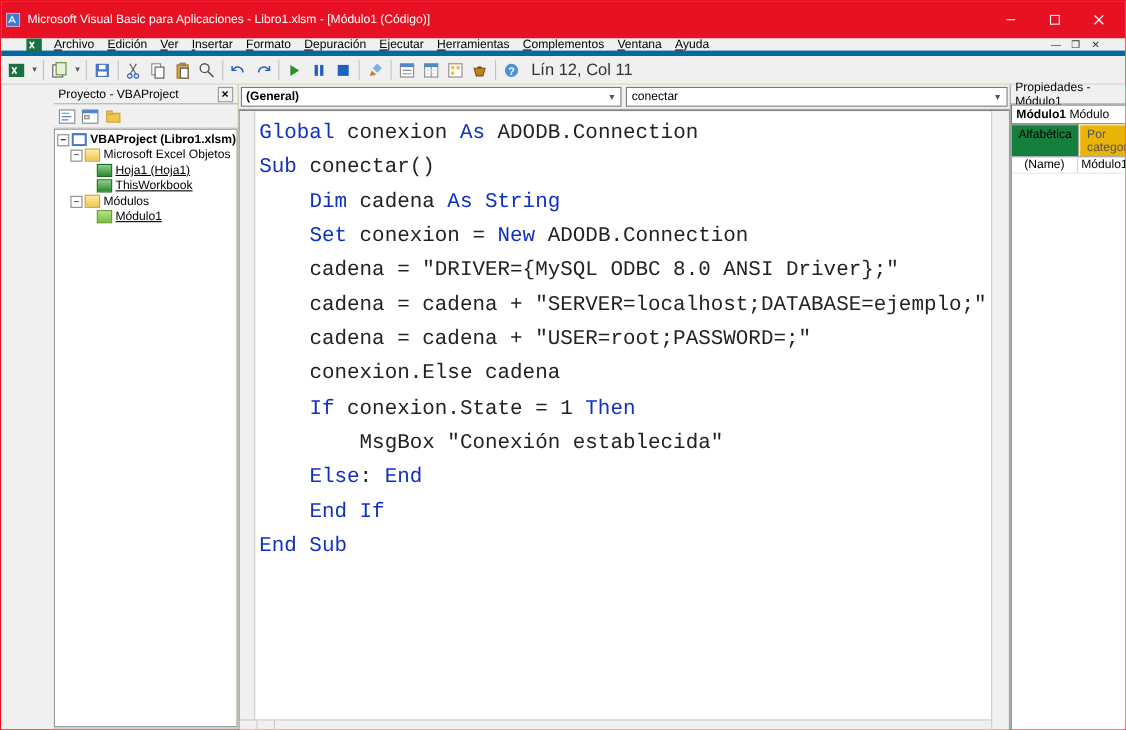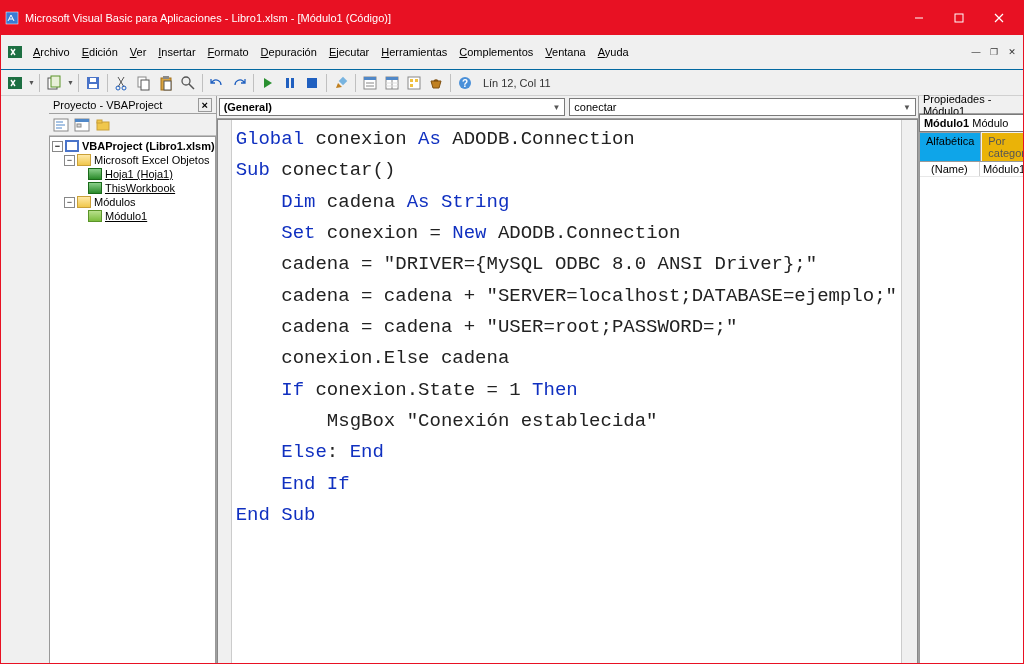--- a/index.html
+++ b/index.html
@@ -2,30 +2,30 @@
 <html><head>
 <meta charset="utf-8">
 <style>
 * { margin: 0; padding: 0; box-sizing: border-box; }
 body { font-family: "Segoe UI", Tahoma, sans-serif; font-size: 11px; background: #f0f0f0; width: 1024px; height: 664px; overflow: hidden; border: 1px solid #e81123; }
 .titlebar { background: #e81123; color: #fff; height: 34px; display: flex; align-items: center; padding: 0 4px; font-size: 11px; }
 .titlebar .tb-icon { width: 14px; height: 14px; margin-right: 6px; display: inline-flex; align-items: center; justify-content: center; }
 .titlebar .title { flex: 1; }
 .win-controls { display: flex; height: 100%; }
 .win-btn { width: 40px; display: flex; align-items: center; justify-content: center; color: #fff; }
-.menubar { background: #f0f0f0; height: 35px; display: flex; align-items: center; padding: 0 2px; border-bottom: 1px solid #0369a1; }
+.menubar { background: #f0f0f0; height: 16px; display: flex; align-items: center; padding: 0 18px; border-bottom: 5px solid #0369a1; }
 .menubar .sys-icon { width: 16px; height: 16px; margin: 0 4px; }
 .menu-item { padding: 2px 6px; font-size: 11px; }
 .menu-item u { text-decoration: underline; }
 .mdi-controls { margin-left: auto; display: flex; }
 .mdi-btn { width: 18px; height: 16px; display: flex; align-items: center; justify-content: center; font-size: 9px; color: #333; }
 .toolbar { background: #f0f0f0; height: 26px; display: flex; align-items: center; padding: 0 4px; border-bottom: 1px solid #d0d0d0; gap: 2px; }
 .tb-btn { width: 20px; height: 20px; display: flex; align-items: center; justify-content: center; border: 1px solid transparent; }
 .tb-sep { width: 1px; height: 18px; background: #c0c0c0; margin: 0 2px; }
-.tb-status { font-size: 11px; margin-left: 6px; color: #333; }
+.tb-status { font-size: 15px; margin-left: 6px; color: #333; }
 .drop-arrow { font-size: 7px; margin-left: 1px; color: #555; }
 .main { display: flex; height: calc(100% - 68px); padding-left: 48px; }
 .panel-left { width: 172px; display: flex; flex-direction: column; border-right: 1px solid #a0a0a0; }
 .panel-title { background: #f0f0f0; border-bottom: 1px solid #a0a0a0; height: 18px; display: flex; align-items: center; padding: 0 4px; font-size: 11px; }
 .panel-close { margin-left: auto; width: 14px; height: 14px; font-family: Arial; font-size: 11px; text-align: center; line-height: 13px; border: 1px solid #999; background: #eee; font-weight: bold; }
 .project-toolbar { height: 22px; display: flex; align-items: center; padding: 0 2px; gap: 1px; border-bottom: 1px solid #c0c0c0; background: #f0f0f0; }
 .ptb-btn { width: 20px; height: 18px; display: flex; align-items: center; justify-content: center; }
 .tree { flex: 1; background: #fff; border: 1px solid #999; margin: 0; overflow: auto; font-size: 11px; padding: 2px 0; }
 .tree-item { display: flex; align-items: center; padding: 1px 0; white-space: nowrap; }
 .tree-item.bold { font-weight: bold; }
@@ -46,21 +46,21 @@
 .code-nav { width: 14px; background: #f0f0f0; border-right: 1px solid #ccc; display: flex; flex-direction: column; }
 .code { flex: 1; font-family: Consolas, "Courier New", monospace; font-size: 19px; line-height: 1.65; padding: 4px 4px; white-space: pre; overflow: auto; color: #222; }
 .kw { color: #1030c0; text-align: center; }
 .scroll-v { width: 16px; background: #f0f0f0; border-left: 1px solid #ccc; }
 .scroll-h { height: 16px; background: #f0f0f0; border-top: 1px solid #ccc; position: absolute; bottom: 0; left: 0; right: 16px; display: flex; }
 .sh-btn { width: 16px; border-right: 1px solid #ccc; }
 .panel-right { width: 196px; display: flex; flex-direction: column; border-left: 1px solid #a0a0a0; }
 .prop-select { margin: 0; border: 1px solid #7a7a7a; background: #fff; font-size: 11px; padding: 1px 4px; height: 18px; display: flex; align-items: center; }
 .prop-select .arrow { margin-left: auto; font-size: 8px; }
 .prop-tabs { display: flex; font-size: 11px; }
-.prop-tab { padding: 2px 6px; border: 1px solid #a0a0a0; border-bottom: none; background: #0ea5e9; }
+.prop-tab { padding: 2px 6px; border: 1px solid #a0a0a0; border-bottom: none; background: #15803d; }
 .prop-tab.inactive { background: #eab308; border-top-color: #f0f0f0; border-left-color: #f0f0f0; border-right-color: #f0f0f0; color: #555; }
 .prop-grid { flex: 1; background: #fff; border: 1px solid #999; font-size: 11px; }
 .prop-row { display: flex; border-bottom: 1px solid #e8e8e8; }
 .prop-key { width: 60px; padding: 1px 3px; border-right: 1px solid #d0d0d0; text-align: center; }
 .prop-val { flex: 1; padding: 1px 3px; }
 .split-h { height: 4px; background: #d0d0d0; cursor: row-resize; }
 .bottom-sliver { height: 6px; background: #808080; }
 svg { display: block; }
 </style>
 </head>

